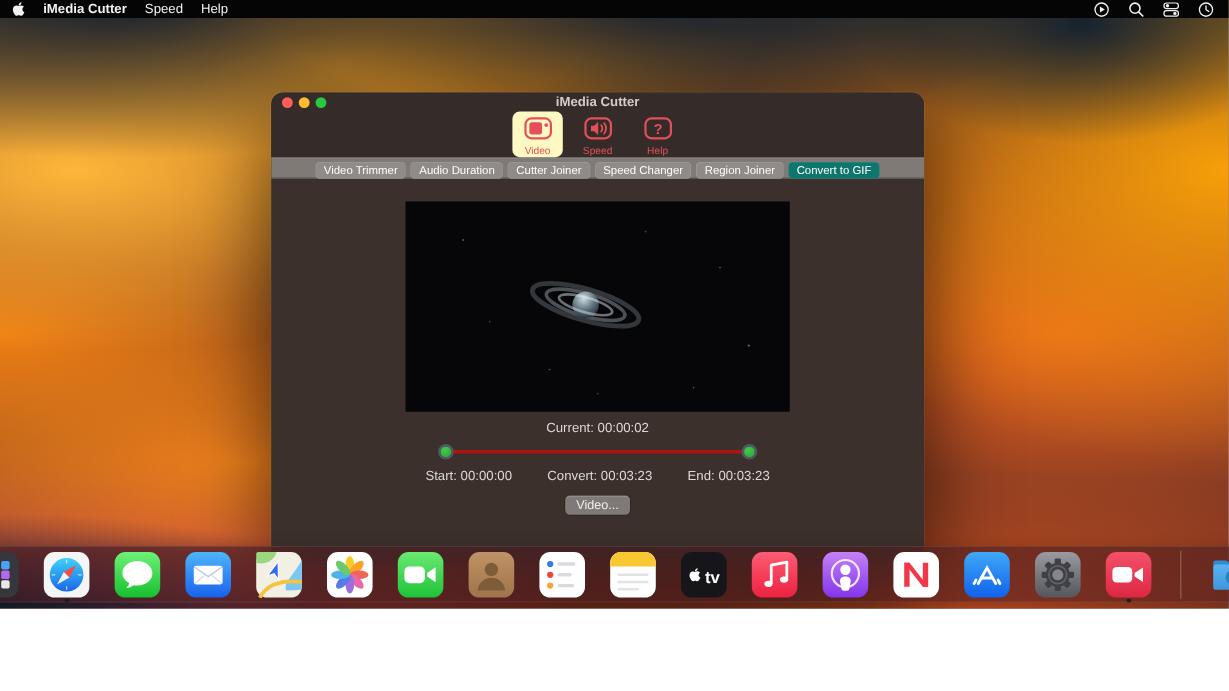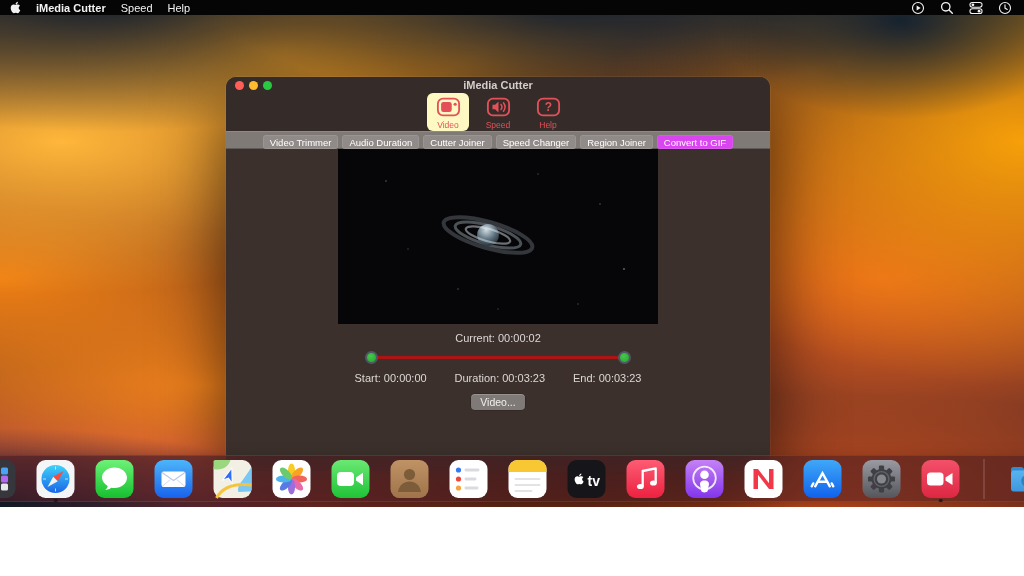--- a/index.html
+++ b/index.html
@@ -65,23 +65,23 @@
     height:18px; background:#7f7a76; display:flex; align-items:flex-end;
     justify-content:center; gap:4px;
     box-shadow:inset 0 1px 0 rgba(255,255,255,.12), inset 0 -1px 0 rgba(0,0,0,.25);
   }
   .seg{
     font-family:"Liberation Sans", sans-serif;
     font-size:9.5px; color:#fff; background:#908b88; border:none;
     border-radius:3.5px; padding:1.5px 7px; line-height:11px;
     box-shadow:inset 0 0 0 .5px rgba(255,255,255,.18);
   }
-  .seg.accent{ background:#d946ef; }
-
-  .content{ }
+  .seg.accent{ background:#0f766e; }
+
+  .content{ padding-top:19px; }
   .video-preview{
     width:320px; height:175px; margin:0 auto; background:#060608;
   }
   .video-preview svg{ display:block; }
   .current{ margin-top:8px; text-align:center; font-size:11px; color:#ddd8d6; }
 
   .slider{ position:relative; width:266px; height:15px; margin:6px auto 0; }
   .slider .track{
     position:absolute; left:5px; right:5px; top:6px; height:3px;
     background:#ad1515; border-radius:2px;
@@ -254,21 +254,21 @@
       <div class="current">Current: 00:00:02</div>
 
       <div class="slider">
         <div class="track"></div>
         <span class="handle left"></span>
         <span class="handle right"></span>
       </div>
 
       <div class="times">
         <span>Start: 00:00:00</span>
-        <span>Duration: 00:03:23</span>
+        <span>Convert: 00:03:23</span>
         <span>End: 00:03:23</span>
       </div>
 
       <button class="save">Video...</button>
     </div>
   </div>
 
   <div class="dock">
 
     <div class="dock-item">

